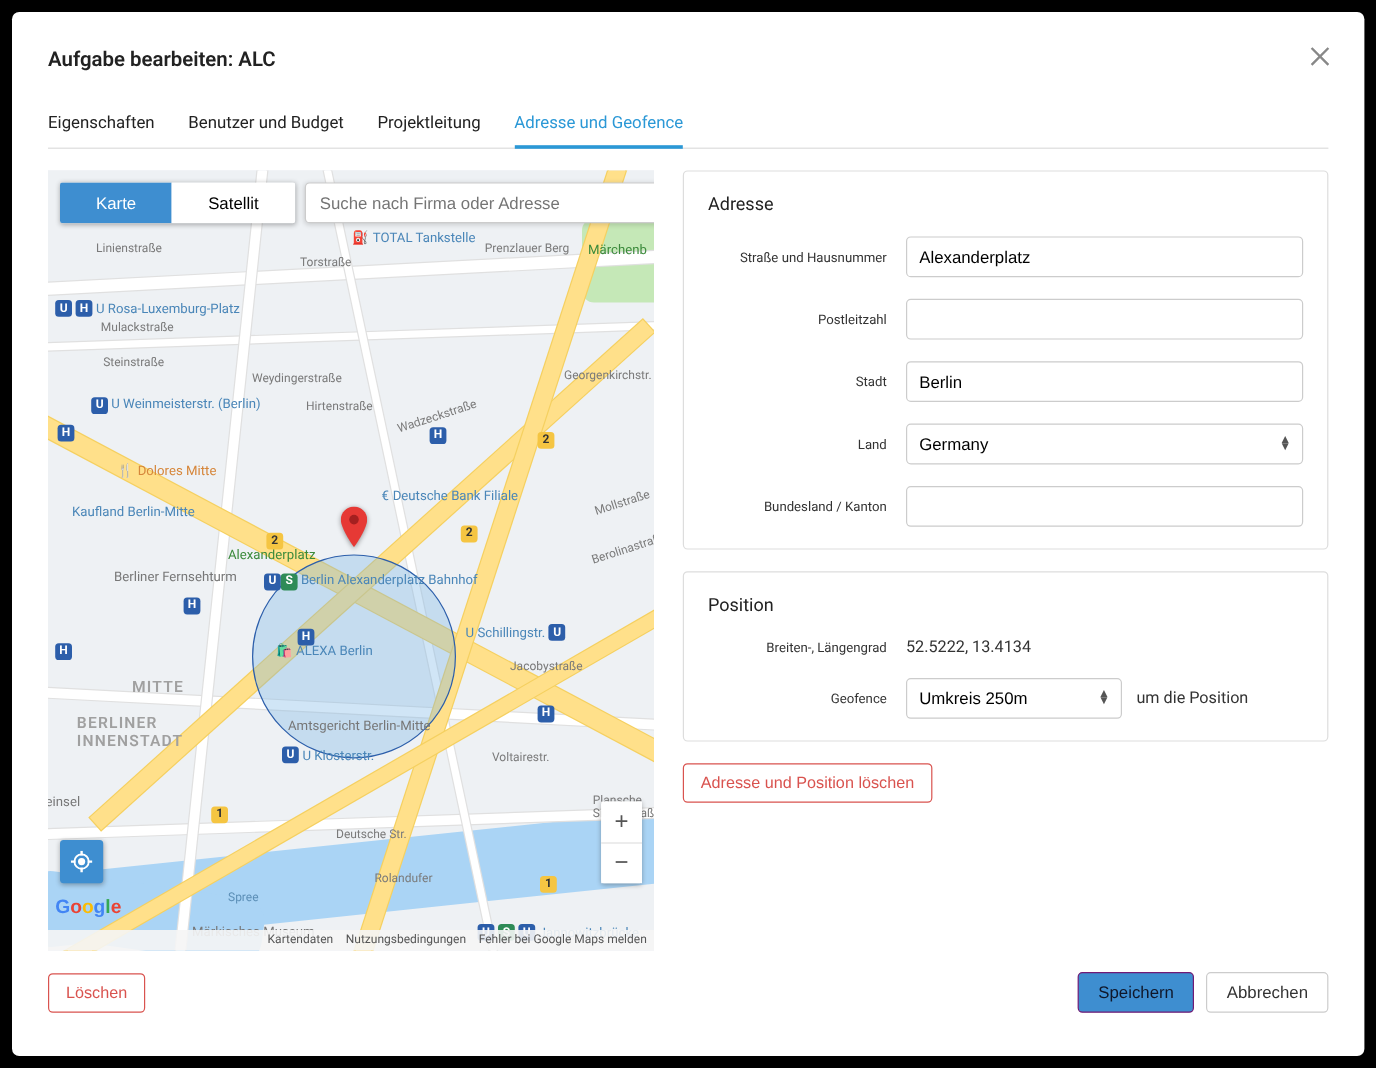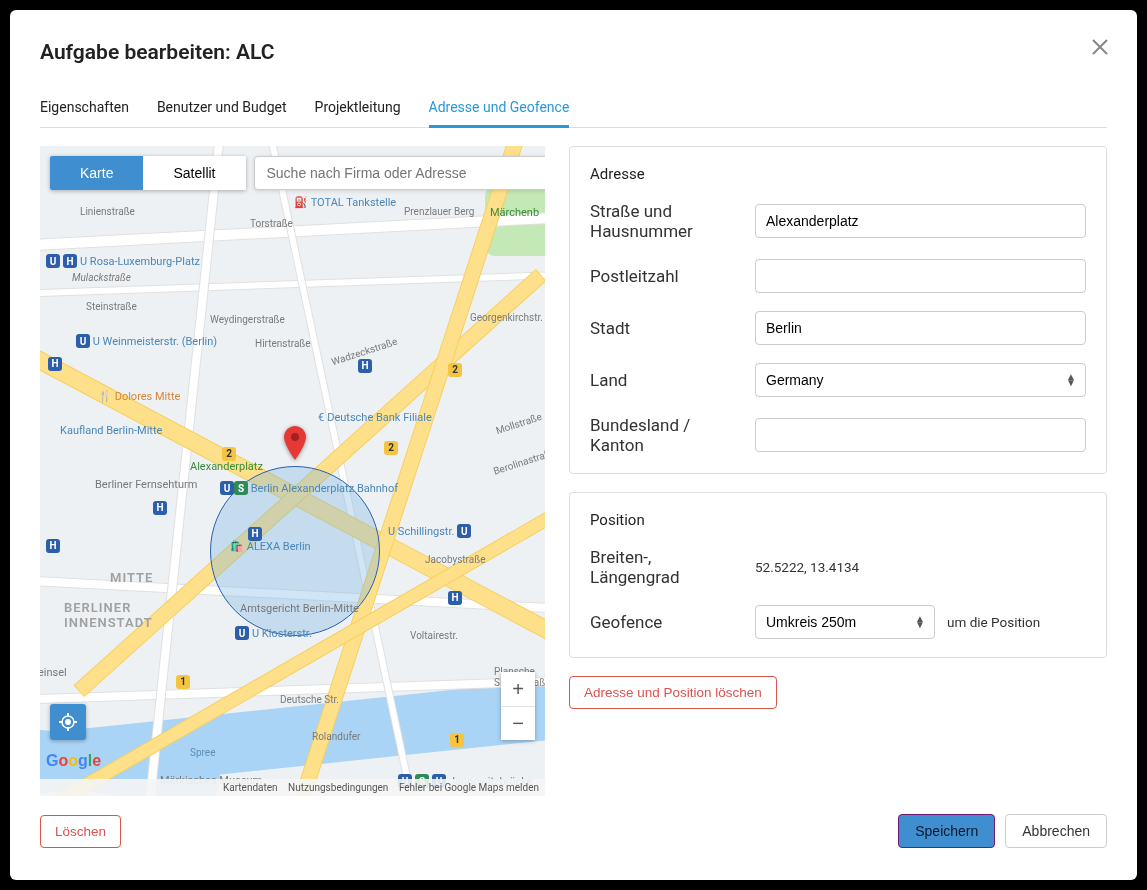--- a/index.html
+++ b/index.html
@@ -21,21 +21,21 @@
     .close-btn {
       position: absolute;
       top: 28px;
       right: 28px;
       width: 18px;
       height: 18px;
       cursor: pointer;
       color: #888;
     }
     .modal-title {
-      font-size: 21px;
+      font-size: 17px;
       font-weight: 600;
       color: #222;
       margin-bottom: 24px;
     }
     .tabs {
       display: flex;
       border-bottom: 1px solid #ddd;
       margin-bottom: 18px;
     }
     .tab {
@@ -184,22 +184,23 @@
       margin-bottom: 18px;
     }
     .form-row {
       display: flex;
       align-items: center;
       margin-bottom: 18px;
     }
     .form-row:last-child { margin-bottom: 0; }
     .form-label {
       width: 165px;
+      text-align: right;
       padding-right: 16px;
-      font-size: 17px;
+      font-size: 11px;
       color: #333;
     }
     .form-control {
       flex: 1;
       padding: 8px 10px;
       font-size: 14px;
       border: 1px solid #ccc;
       border-radius: 4px;
       background: #fff;
     }
@@ -314,21 +315,21 @@
         <div class="geofence-circle"></div>
         <div class="marker">
           <svg viewBox="0 0 22 34" width="22" height="34">
             <path d="M11 0 C5 0 0 5 0 11 C0 19 11 34 11 34 C11 34 22 19 22 11 C22 5 17 0 11 0 Z" fill="#e63935"></path>
             <circle cx="11" cy="11" r="4" fill="#a52020"></circle>
           </svg>
         </div>
 
         <div class="road-label" style="left:210px; top:72px;">Torstraße</div>
         <div class="road-label" style="left:40px; top:60px;">Linienstraße</div>
-        <div class="road-label" style="left:32px; top:126px;font-style:italic;">Mulackstraße</div>
+        <div class="road-label" style="left:44px; top:126px;">Mulackstraße</div>
         <div class="road-label" style="left:46px; top:155px;">Steinstraße</div>
         <div class="road-label" style="left:170px; top:168px;">Weydingerstraße</div>
         <div class="road-label" style="left:215px; top:192px;">Hirtenstraße</div>
         <div class="road-label" style="left:290px; top:200px; transform:rotate(-18deg);">Wadzeckstraße</div>
         <div class="road-label" style="left:385px; top:408px;">Jacobystraße</div>
         <div class="road-label" style="left:240px; top:548px;">Deutsche Str.</div>
         <div class="road-label" style="left:272px; top:585px;">Rolandufer</div>
         <div class="road-label" style="left:150px; top:601px; color:#5c8fb7;">Spree</div>
         <div class="road-label" style="left:370px; top:484px;">Voltairestr.</div>
         <div class="road-label" style="left:455px; top:272px; transform:rotate(-18deg);">Mollstraße</div>

